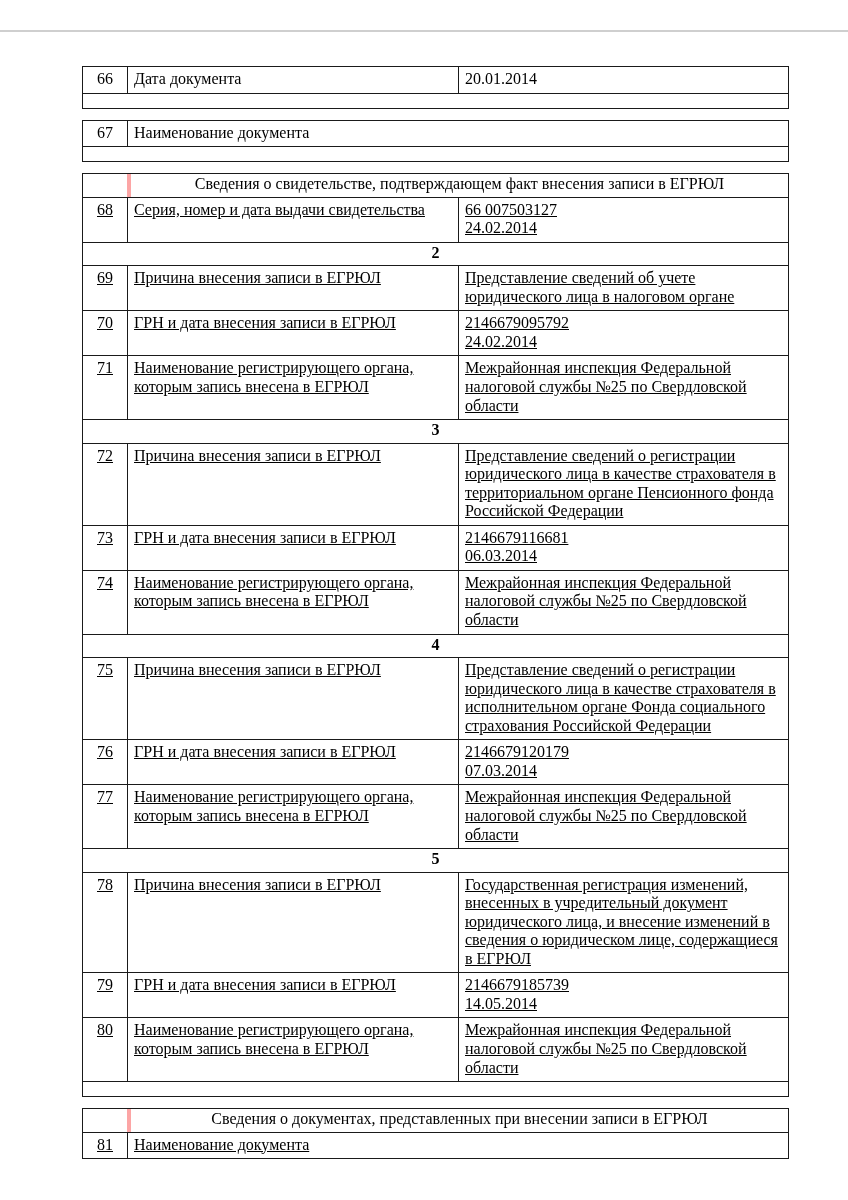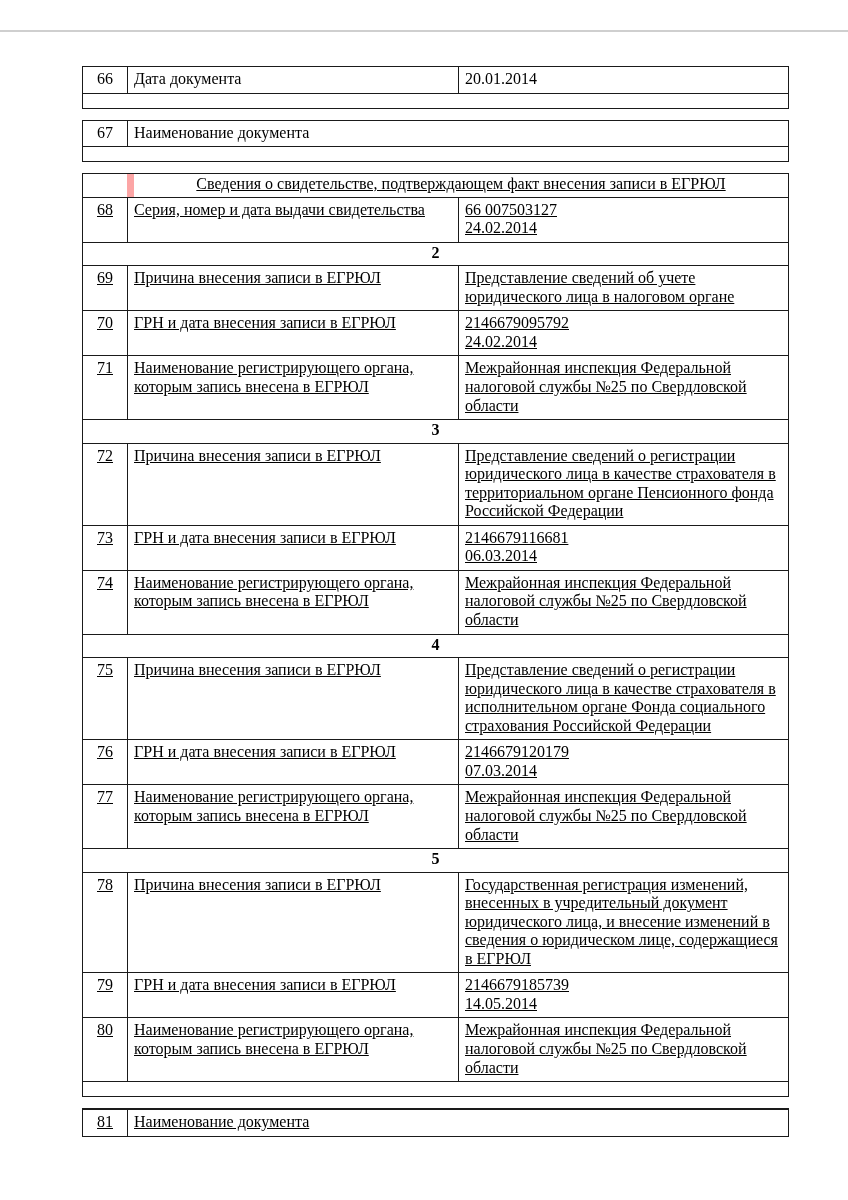--- a/index.html
+++ b/index.html
@@ -25,21 +25,21 @@
   .spacer { height:16px; }
 
   .row { display:grid; grid-template-columns:44px 331px 1fr; }
   .row-bt { border-top:1px solid #1a1a1a;text-decoration:underline; }
   .cell { padding:3px 3px 4px 6px; line-height:1.16; }
   .cell.num { text-align:center; padding-left:2px; padding-right:2px; }
   .cell.label { border-left:1px solid #1a1a1a; }
   .cell.value { border-left:1px solid #1a1a1a; white-space:pre-line; padding-right:2px; }
 
   .section-row { display:grid; grid-template-columns:44px 1fr; min-height:22px; }
-  .section-row .txt { border-left:7px solid #fca5a5; text-align:center; padding:1px 4px 3px; line-height:1.16;text-decoration:underline; }
+  .section-row .txt { border-left:4px solid #fca5a5; text-align:center; padding:1px 4px 3px; line-height:1.16; }
 
   .group-row { text-align:center; font-weight:bold; padding:1px 0 3px; line-height:1.16; min-height:18px; }
 
   #footer {
     position:absolute; top:1198px; left:82px; width:708px;
     display:grid; grid-template-columns:1fr auto 1fr; align-items:end;
     font-size:17px; line-height:1.18;
   }
   #footer .left { justify-self:start; }
   #footer .center { justify-self:center; }
@@ -161,20 +161,24 @@
     <div class="row row-bt">
       <div class="cell num">80</div>
       <div class="cell label">Наименование регистрирующего органа, которым запись внесена в ЕГРЮЛ</div>
       <div class="cell value">Межрайонная инспекция Федеральной налоговой службы №25 по Свердловской области</div>
     </div>
   </div>
 
   <div class="tbl spacer joined"></div>
 
   <div class="tbl after-gap">
+    <div class="section-row">
+      <div class="cell num"></div>
+      <div class="txt">Сведения о документах, представленных при внесении записи в ЕГРЮЛ</div>
+    </div>
     <div class="row row-bt">
       <div class="cell num">81</div>
       <div class="cell label">Наименование документа</div>
     </div>
   </div>
 
 </div>
 
 <div id="footer">
   <div class="left">

